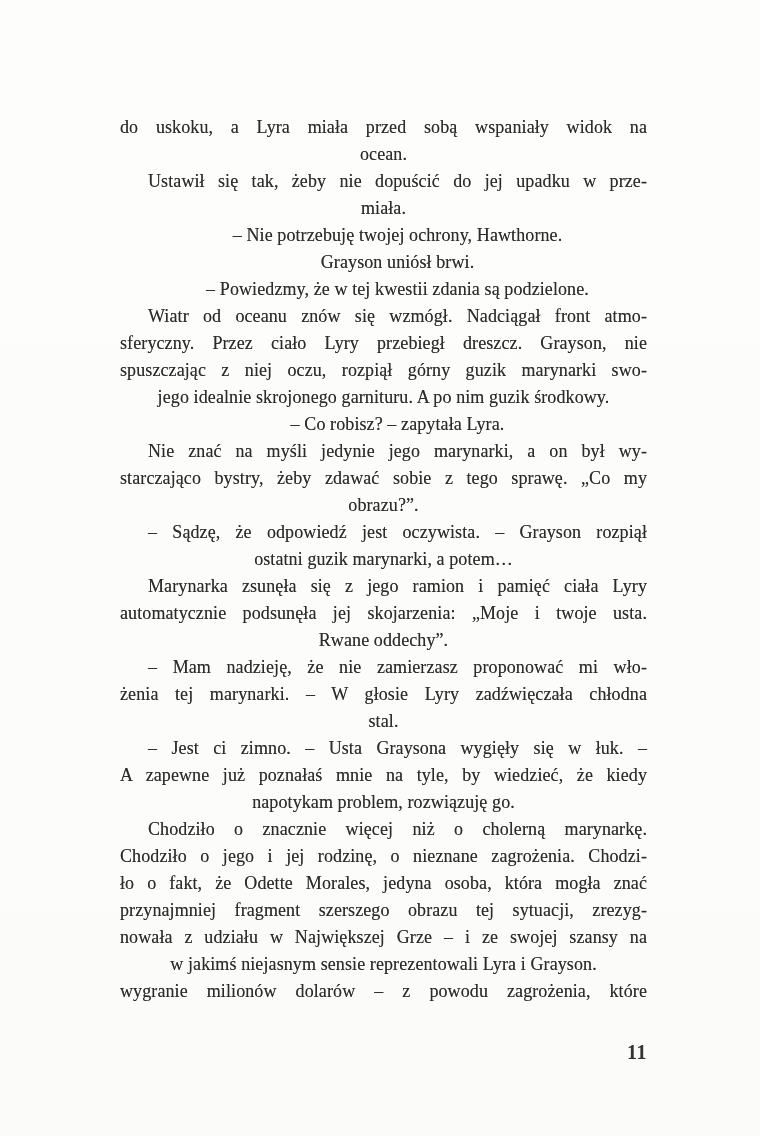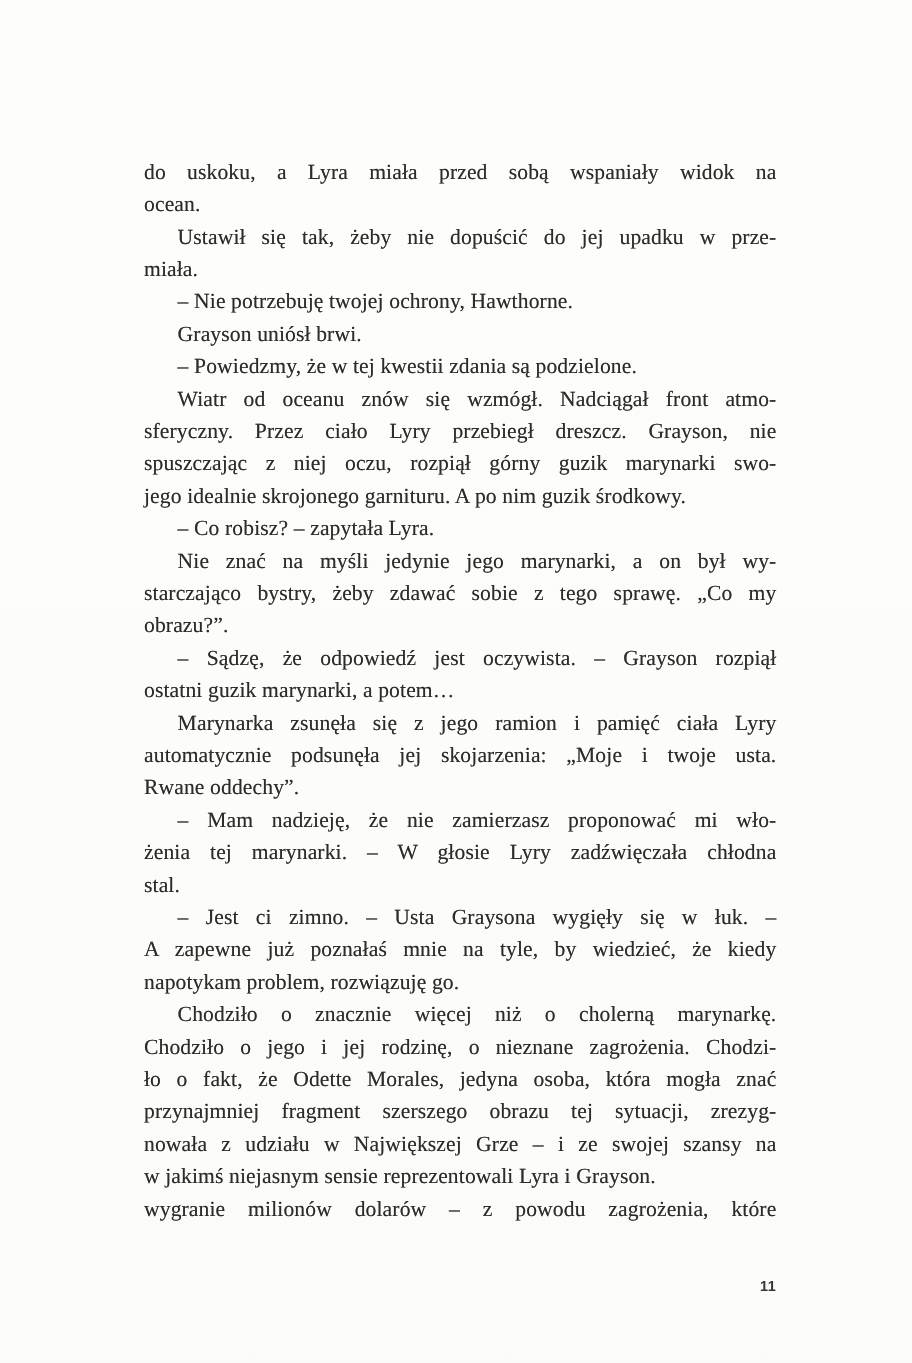--- a/index.html
+++ b/index.html
@@ -15,51 +15,50 @@
     overflow: hidden;
   }
   .scan-page {
     position: absolute;
     inset: 0;
     background: linear-gradient(180deg, #fdfdfc 0%, #fcfcfb 60%, #fbfbfa 100%);
   }
   .text-block {
     position: absolute;
     left: 120px;
-    top: 130px;
+    top: 114px;
     width: 527px;
     font-size: 18px;
     line-height: 27px;
     color: #2e2c2a;
     text-shadow: 0 0 0.45px rgba(40, 38, 36, 0.55);
     letter-spacing: 0.1px;
   }
   .line {
-    text-align: left;
+    text-align: center;
     min-height: 27px;
   }
   .line.stretch {
     text-align: justify;
     text-align-last: justify;
   }
   .line.indent {
     text-indent: 28px;
   }
   .page-number {
     position: absolute;
     left: 120px;
     top: 1041px;
     width: 527px;
     text-align: right;
-    font-family: Liberation Sans, sans-serif;
+    font-family: Liberation Serif, serif;
     font-weight: 700;
-    font-size: 12px;
+    font-size: 20px;
     color: #343434;
     letter-spacing: 0.5px;
-    margin-top: 24px;
   }
 </style>
 </head>
 <body>
 
 <div class="scan-page">
   <div class="text-block">
       <div class="line stretch">do uskoku, a Lyra miała przed sobą wspaniały widok na</div>
       <div class="line">ocean.</div>
       <div class="line stretch indent">Ustawił się tak, żeby nie dopuścić do jej upadku w prze-</div>

